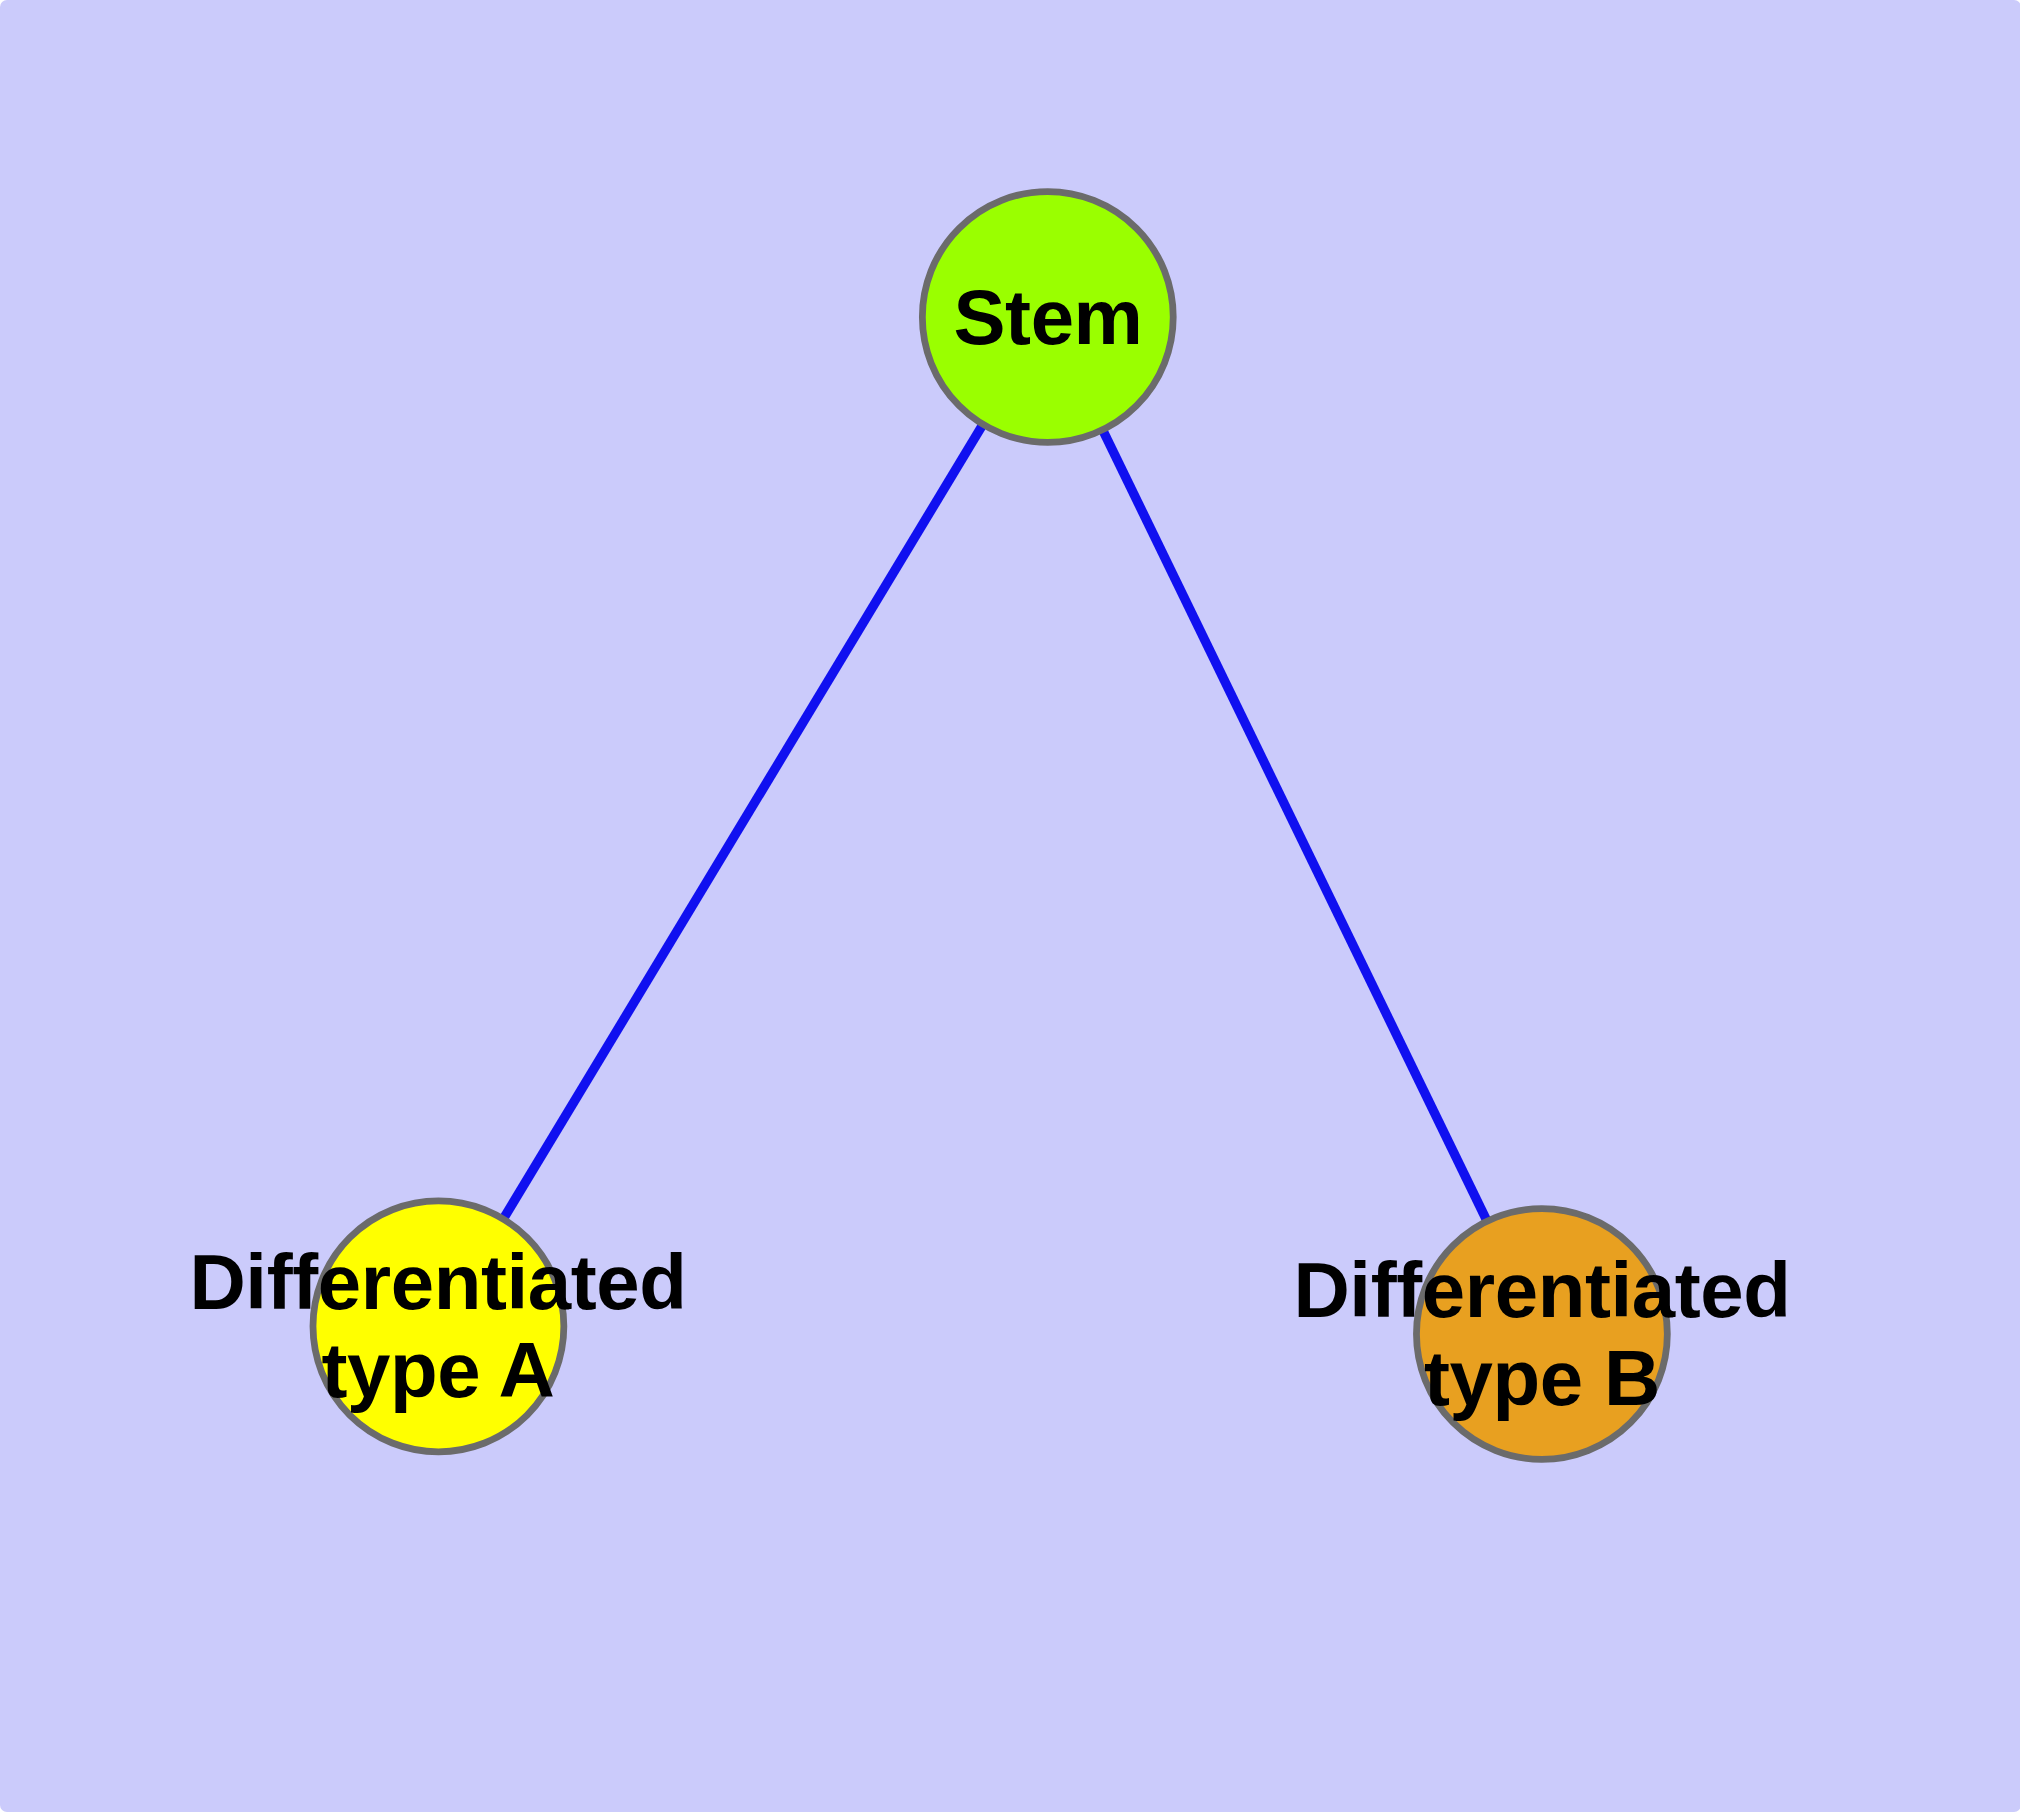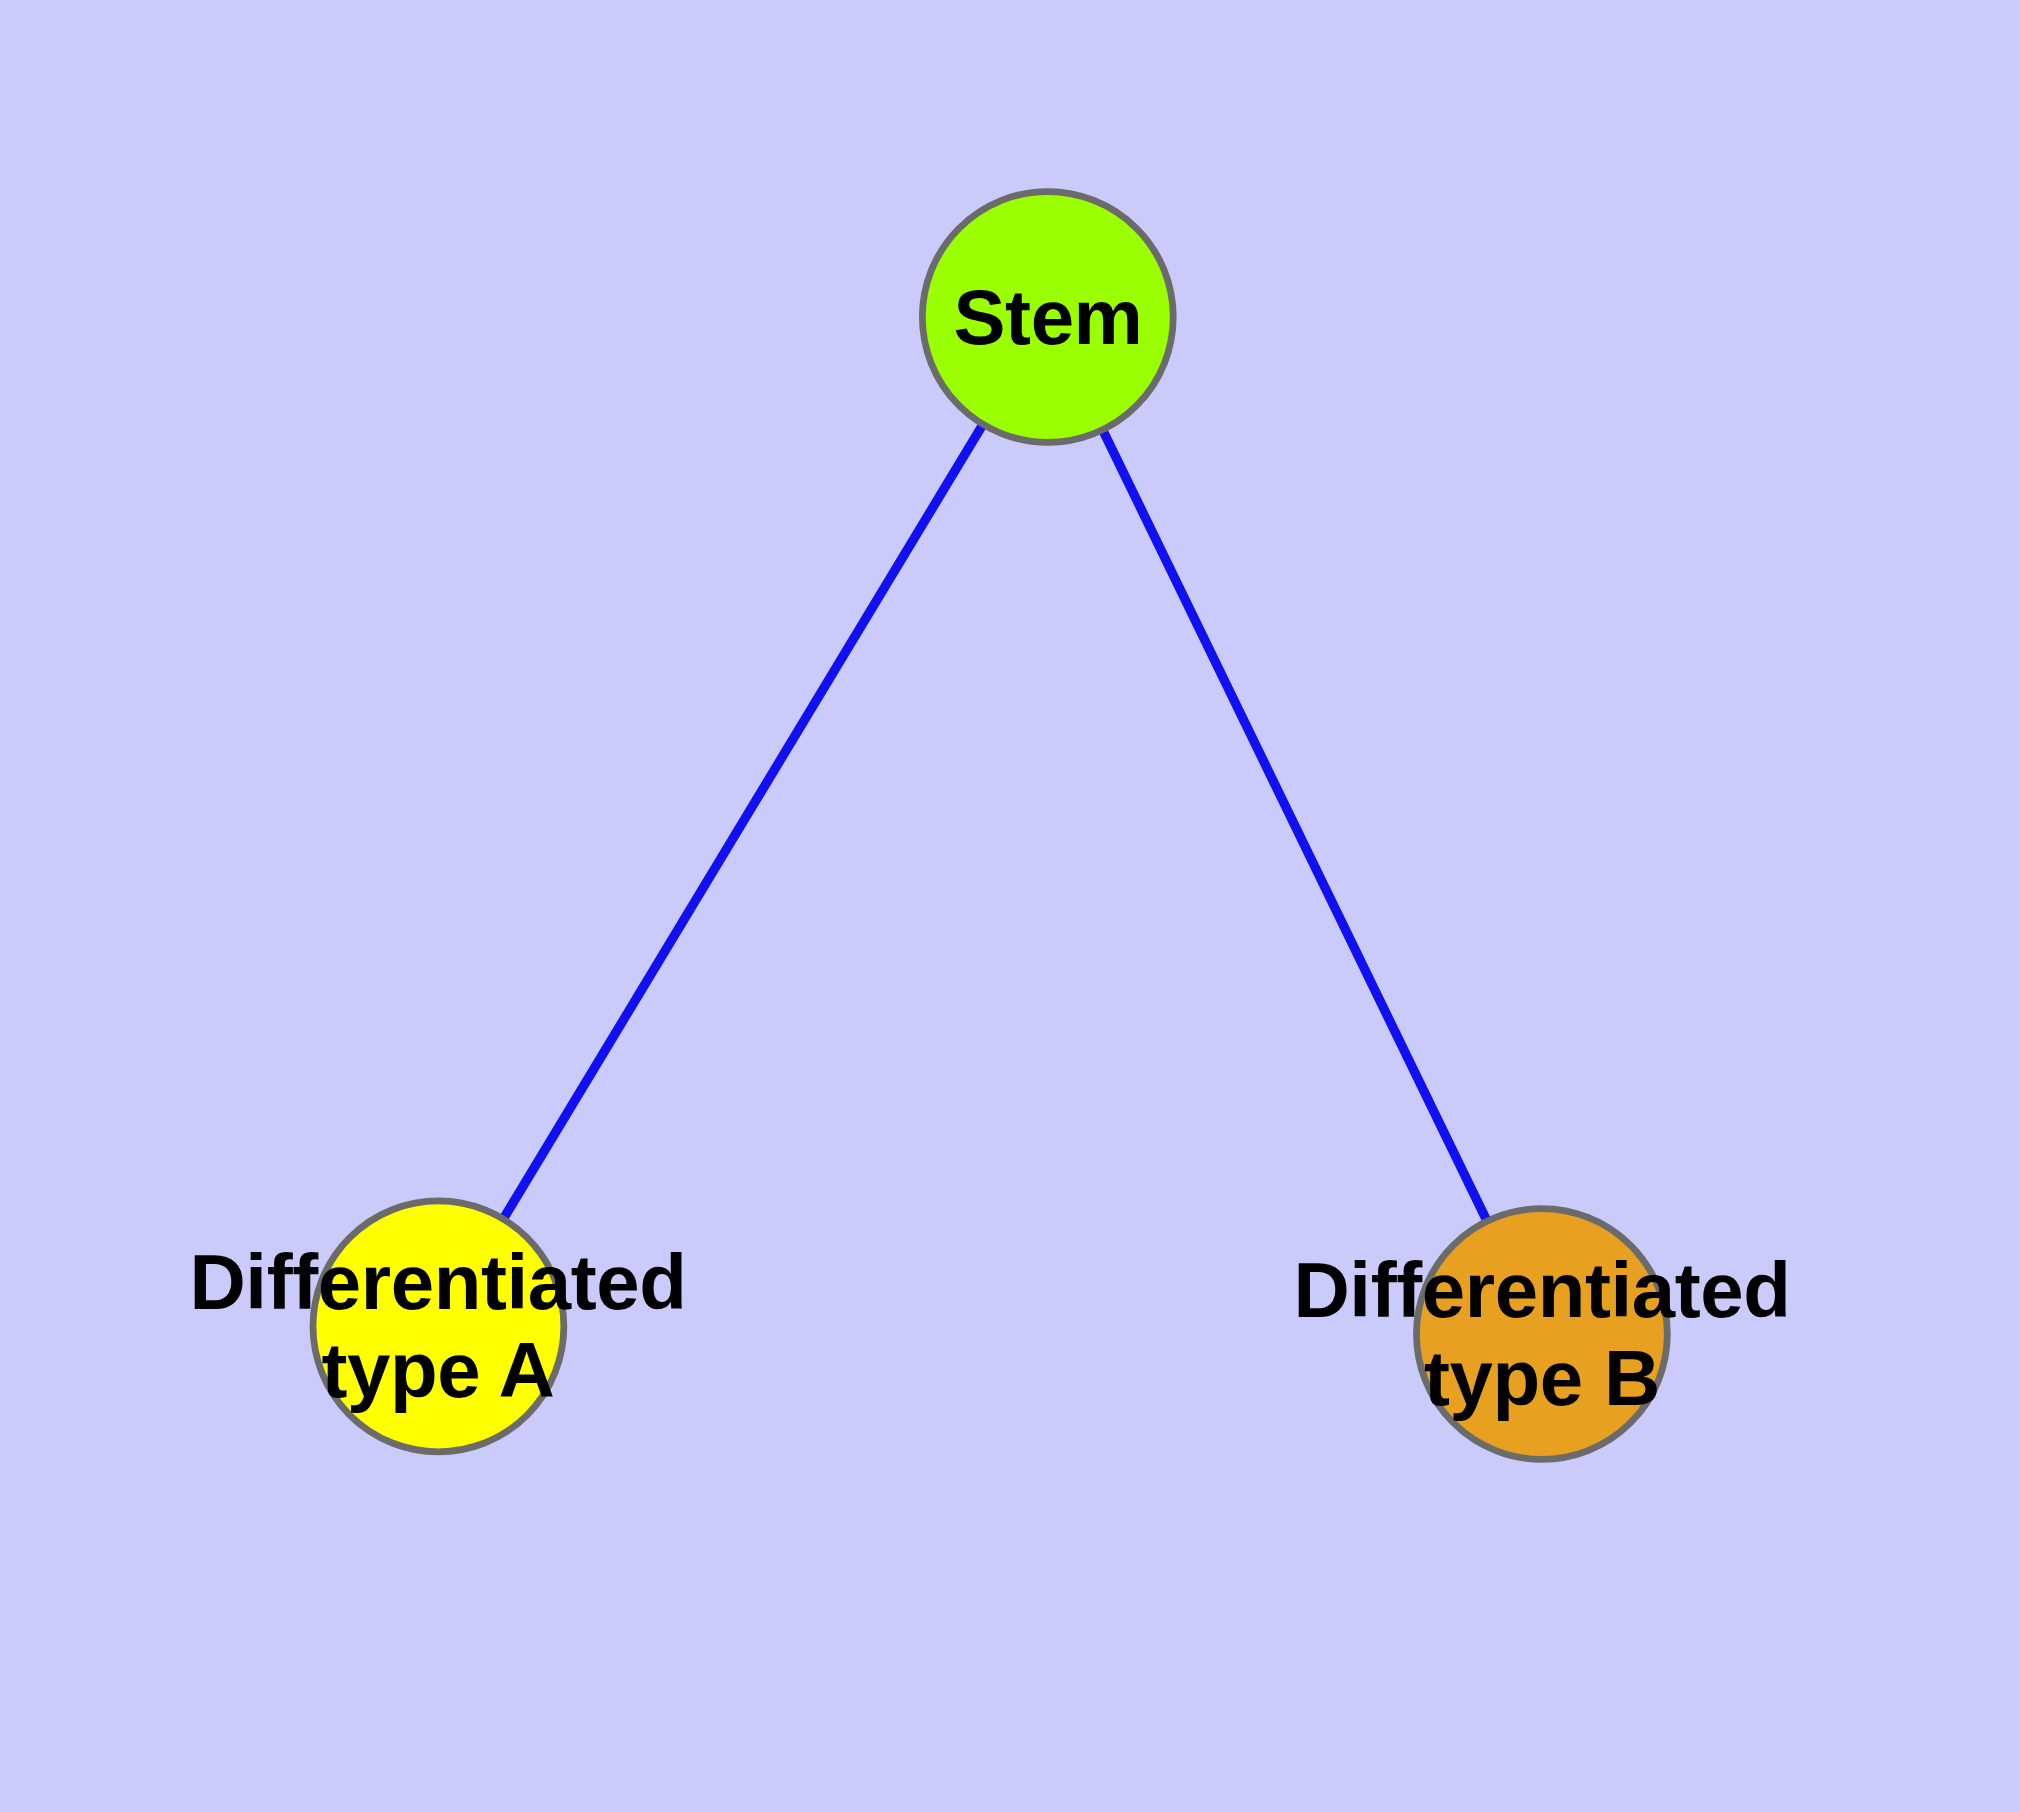--- a/index.html
+++ b/index.html
@@ -38,21 +38,21 @@
     white-space: pre;
     letter-spacing: -0.4px;
     transform: translate(-50%, -50%);
     pointer-events: none;
     user-select: none;
   }
 </style>
 </head>
 <body>
 
-<div id="graph-canvas" style="background: rgb(203, 203, 251);">
+<div id="graph-canvas" style="background: rgb(203, 203, 251); border-radius: 7px;">
 
   <svg id="graph-svg" viewBox="0 0 2384 2138">
     <g>
       <line x1="1236" y1="374" x2="517" y2="1565" stroke="#1010f0" stroke-width="11" stroke-linecap="butt"></line>
       <line x1="1236" y1="374" x2="1819" y2="1574" stroke="#1010f0" stroke-width="11" stroke-linecap="butt"></line>
     </g>
     <g>
       <circle cx="1236" cy="374" r="148" fill="#9aff00" stroke="#6b6b6b" stroke-width="8"></circle>
       <circle cx="517" cy="1565" r="148" fill="#ffff00" stroke="#6b6b6b" stroke-width="8"></circle>
       <circle cx="1819" cy="1574" r="148" fill="#e8a020" stroke="#6b6b6b" stroke-width="8"></circle>

